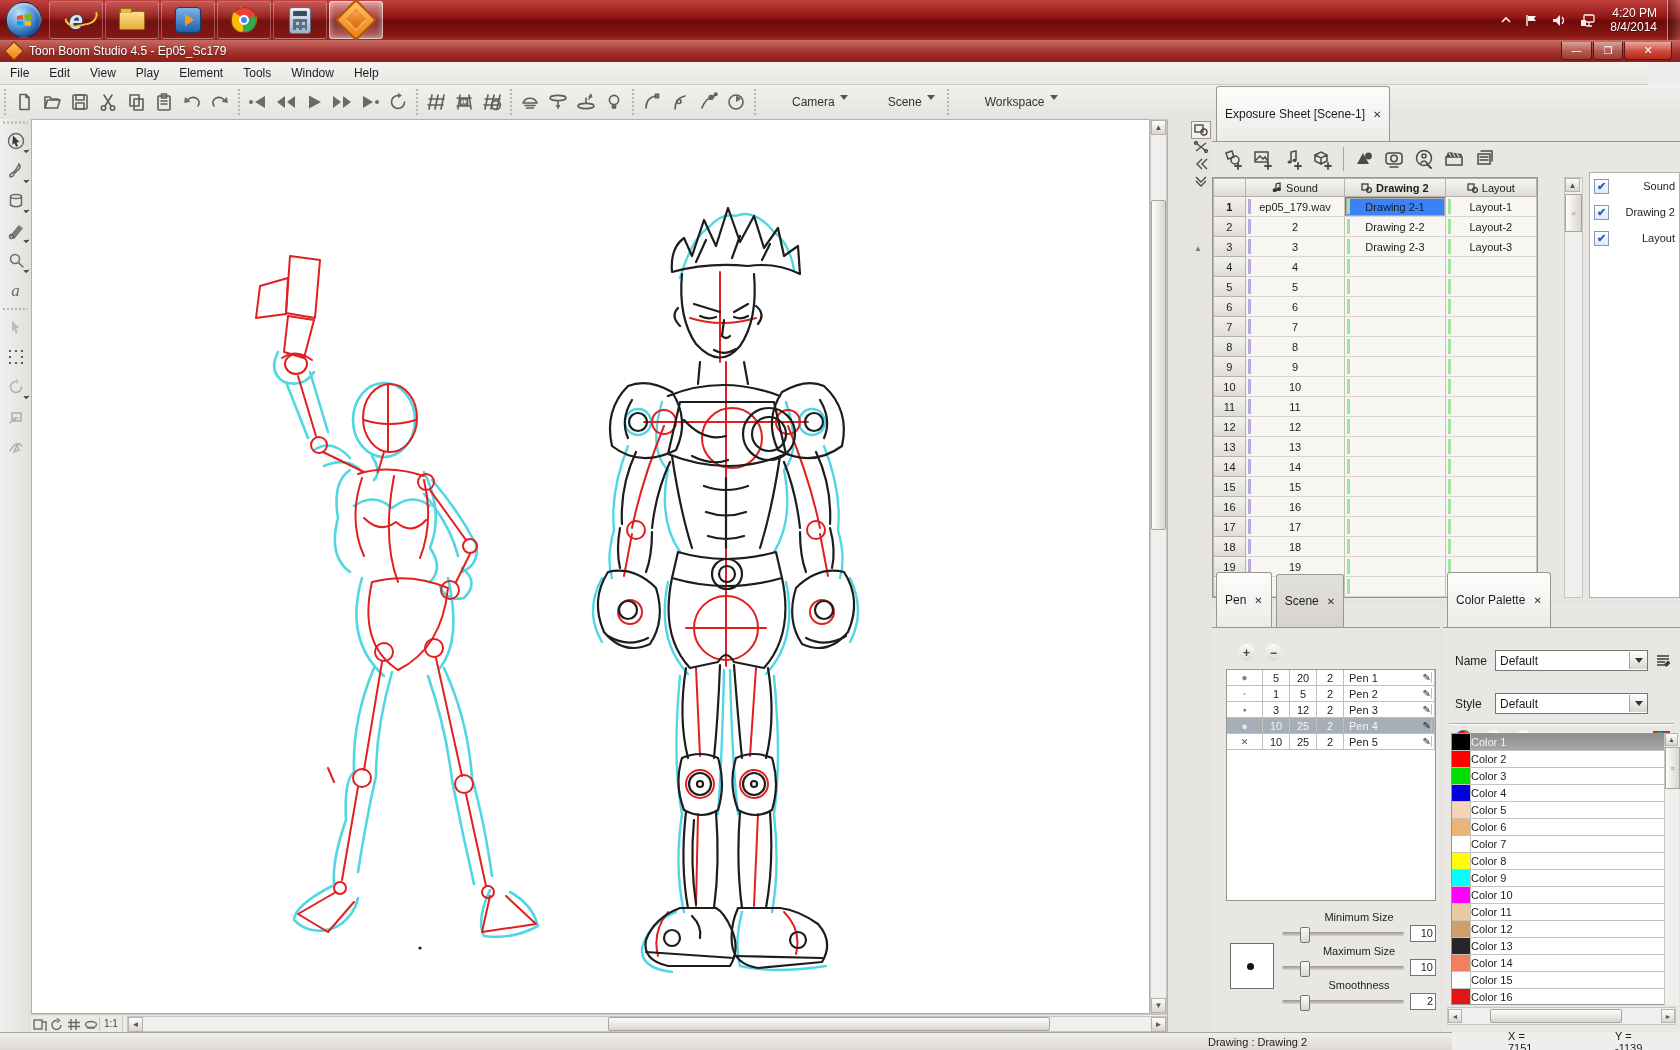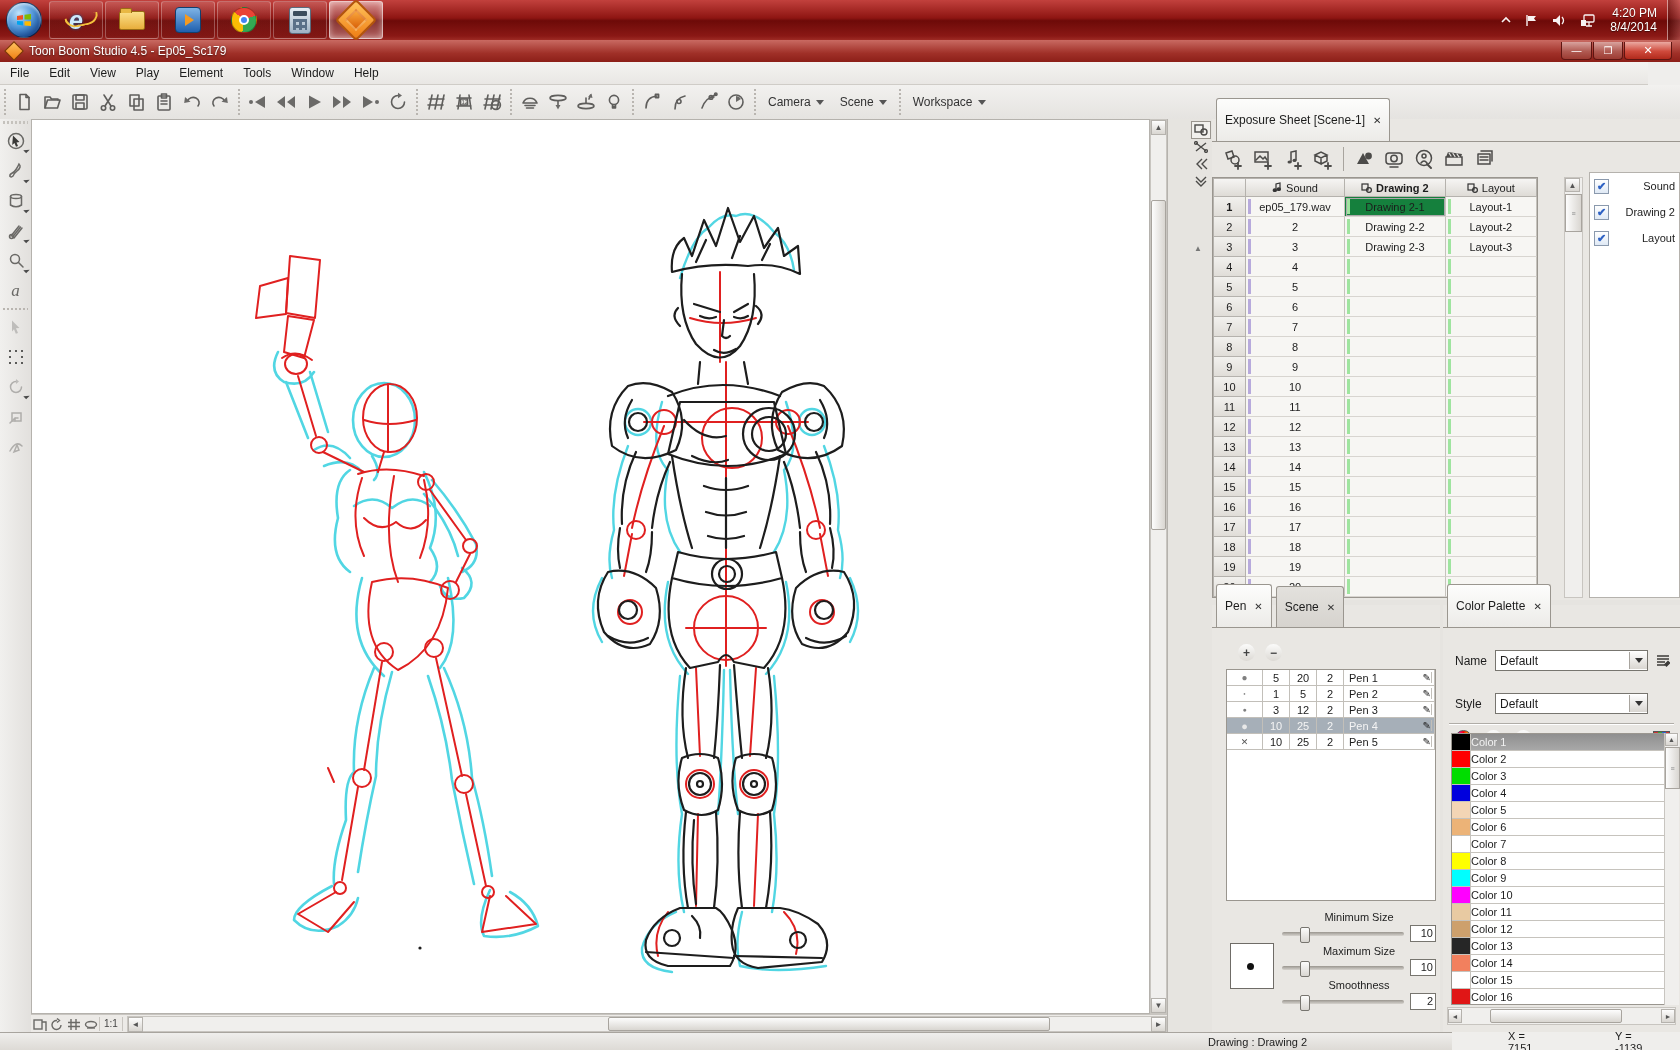--- a/index.html
+++ b/index.html
@@ -50,21 +50,21 @@
   .wbtn.min{width:29px}.wbtn.max{width:28px}
   .wbtn.close{width:46px;background:linear-gradient(#eba9a1,#cf4a3c 55%,#b12a1c);font-size:11px;}
   
   #menubar{left:0;top:62px;width:1648px;height:22px;background:linear-gradient(#f4f3f1,#e9e7e4);border-bottom:1px solid #cfccc7;display:flex;align-items:center;}
   .mitem{padding:3px 10px;font-size:12px;}
   #toolbar{left:0;top:85px;width:1680px;height:34px;background:linear-gradient(#f2f1ef,#e5e3e0);border-bottom:1px solid #b9b5b0;display:flex;align-items:center;}
   .tsep{width:5px;height:26px;margin:0 4px;background:repeating-linear-gradient(#b9b5b0 0 2px,transparent 2px 4px);width:2px;}
   .tico{width:28px;height:28px;display:flex;align-items:center;justify-content:center;border-radius:14px;}
   .tico svg{stroke:#5f5e5c;fill:none;stroke-width:1.6;stroke-linecap:round;stroke-linejoin:round;}
   .tico svg .f{fill:#6b6a68;stroke:none;}
-  .ddbtn{display:flex;align-items:center;gap:5px;padding:4px 8px;font-size:12px;color:#333;}
+  .ddbtn{display:flex;align-items:flex-start;gap:5px;padding:4px 8px;font-size:12px;color:#333;margin-left:24px;}
   .ddbtn .car{width:0;height:0;border-left:4px solid transparent;border-right:4px solid transparent;border-top:5px solid #555;}
   
   #toolstrip{left:0;top:119px;width:31px;height:913px;background:linear-gradient(90deg,#f1f0ee,#e2e0dd);border-right:1px solid #c4c1bc;}
   .lt{width:26px;height:26px;margin:4px auto 4px auto;border-radius:13px;display:flex;align-items:center;justify-content:center;position:relative;}
   .lt svg{stroke:#6a6966;fill:none;stroke-width:1.5;stroke-linecap:round;}
   .lt .cor{position:absolute;right:0;bottom:2px;width:0;height:0;border-top:4px solid transparent;border-left:5px solid #4a4a4a;transform:rotate(-45deg);}
   .lt.dim svg{opacity:.45}
   .ltsep{height:6px;margin:2px 3px;background:repeating-linear-gradient(90deg,#b9b5b0 0 2px,transparent 2px 4px);height:2px;}
   .handle{height:8px;margin:2px 3px;background:repeating-linear-gradient(90deg,#c5c2bd 0 2px,transparent 2px 4px);height:3px;}
   
@@ -75,21 +75,21 @@
   #hscrollrow{left:31px;top:1014px;width:1136px;height:18px;background:#eceae7;border-top:1px solid #c8c5c0;display:flex;align-items:center;}
   .cico{width:17px;height:15px;display:flex;align-items:center;justify-content:center;}
   .cico svg{stroke:#6a6966;fill:none;stroke-width:1.4;}
   .zoomlab{font-size:10px;color:#444;padding:0 4px;border-left:1px solid #c8c5c0;border-right:1px solid #c8c5c0;height:14px;line-height:14px;}
   #hscroll{flex:1;height:16px;background:#f0efed;border:1px solid #c8c5c0;margin-left:4px;position:relative;display:flex;align-items:center;box-sizing:border-box;}
   #hthumb{position:absolute;left:480px;width:440px;height:12px;background:linear-gradient(#fdfdfd,#d9d6d1);border:1px solid #a8a49e;border-radius:2px;}
   
   #dockbg{left:1167px;top:119px;width:513px;height:913px;background:#e6e4e0;border-left:1px solid #b5b2ad;}
   .panel{position:absolute;background:#e9e7e3;}
   .tabbar{height:22px;display:flex;align-items:flex-end;border-bottom:1px solid #9a968f;}
-  .tab{height:20px;padding:11px 8px;display:flex;align-items:center;gap:8px;font-size:12px;
+  .tab{height:20px;padding:17px 8px;display:flex;align-items:center;gap:8px;font-size:12px;
     background:linear-gradient(#fdfdfc,#ecebe8);border:1px solid #9a968f;border-bottom:none;border-radius:3px 3px 0 0;margin-left:4px;}
   .tab.inactive{background:linear-gradient(#e3e1dd,#d6d3ce);height:18px;}
   .closex{font-size:10px;color:#333;}
   .minicol{left:1192px;top:121px;width:20px;height:130px;}
   .mico{width:18px;height:16px;margin:1px 0;display:flex;align-items:center;justify-content:center;}
   .mico svg{stroke:#4c4b49;fill:none;stroke-width:1.4;}
   .mini-up{position:absolute;left:1194px;top:244px;font-size:8px;color:#777;}
   
   #xpanel{left:1212px;top:119px;width:468px;height:481px;}
   .xtools{display:flex;align-items:center;height:34px;padding-left:6px;}
@@ -101,21 +101,21 @@
   .xhead{display:flex;height:19px;}
   .xh{background:linear-gradient(#f6f5f3,#dedbd6);border:1px solid #b5b2ad;border-left:none;box-sizing:border-box;display:flex;align-items:center;justify-content:center;gap:4px;font-size:11px;}
   .xh:first-child{border-left:1px solid #b5b2ad;}
   .xh svg{stroke:#333;fill:none;stroke-width:1.2;}
   .xrow{display:flex;height:20px;}
   .xnum{width:33px;background:linear-gradient(#f2f1ee,#e0ddd8);border:1px solid #b5b2ad;border-top:none;box-sizing:border-box;
     display:flex;align-items:center;justify-content:center;font-size:11px;}
   .xnum.bold{font-weight:bold;}
   .xcell{position:relative;border-right:1px solid #c6c3bd;border-bottom:1px solid #d8d5d0;box-sizing:border-box;
     display:flex;align-items:center;justify-content:center;font-size:11px;background:#f7f6f3;}
-  .xcell.cur{background:#15803d;outline:1px solid #aaa;outline-offset:-2px;}
+  .xcell.cur{background:#3b82f6;outline:1px solid #aaa;outline-offset:-2px;}
   .xsound{width:100px}.xdraw{width:101px}.xlay{width:92px}
   .tick{position:absolute;left:2px;top:2px;bottom:2px;width:3px;}
   .tick.lav{background:#b7aadc;}
   .tick.grn{background:#9fe49f;}
   #xvscroll{position:absolute;left:352px;top:58px;width:17px;bottom:2px;background:#f0efed;border:1px solid #c8c5c0;}
   #xvthumb{position:absolute;left:0;top:16px;width:15px;height:36px;background:linear-gradient(90deg,#fdfdfd,#d9d6d1);border:1px solid #a8a49e;display:flex;align-items:center;justify-content:center;font-size:7px;color:#888;}
   #xtracks{position:absolute;left:377px;top:53px;width:89px;bottom:2px;background:#fff;border:1px solid #b5b2ad;}
   .trow{display:flex;align-items:center;height:26px;padding:0 4px;}
   .cb{width:13px;height:13px;border:1px solid #8a99ad;background:linear-gradient(#fff,#dfe9f5);display:flex;align-items:center;justify-content:center;
     font-size:11px;color:#2f62c4;font-weight:bold;}

